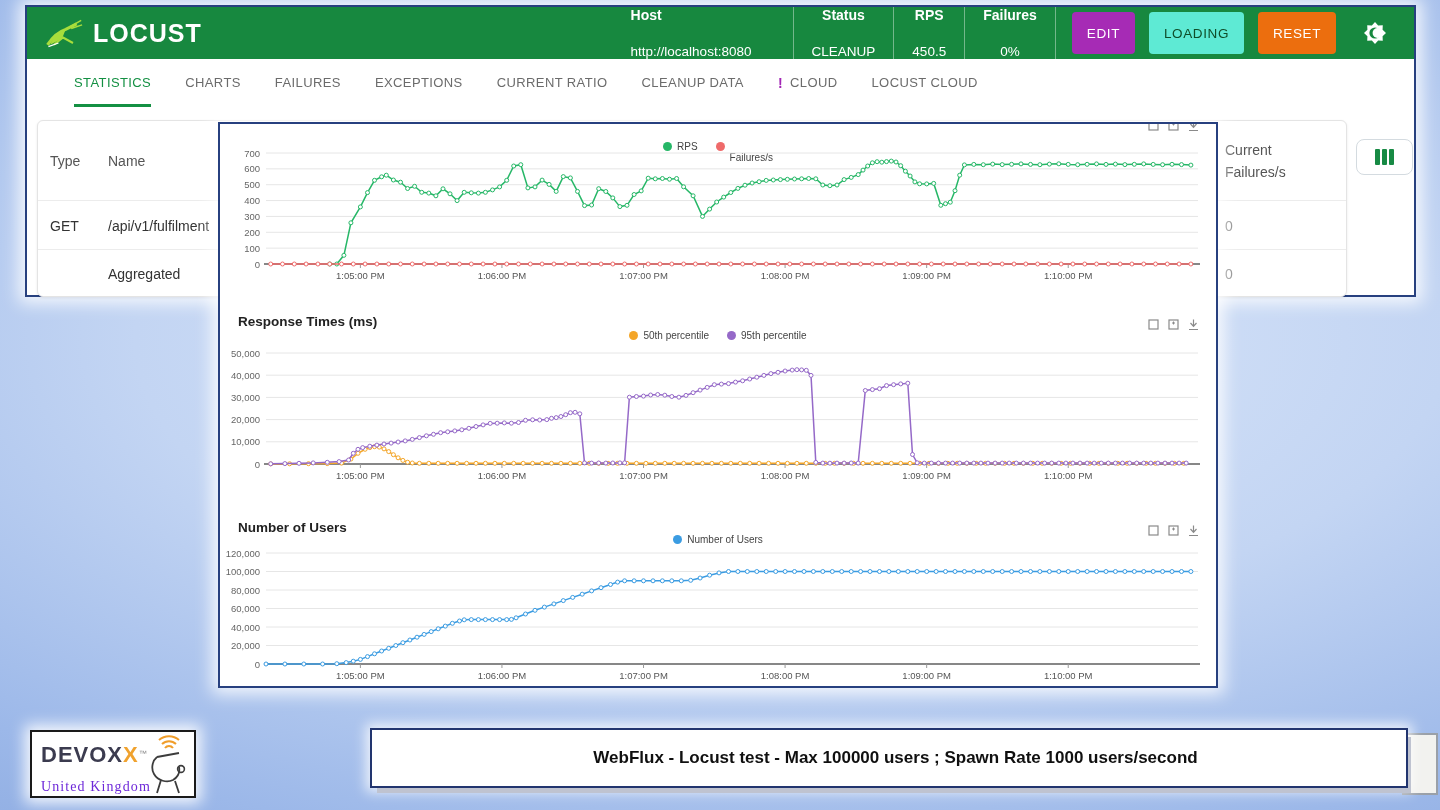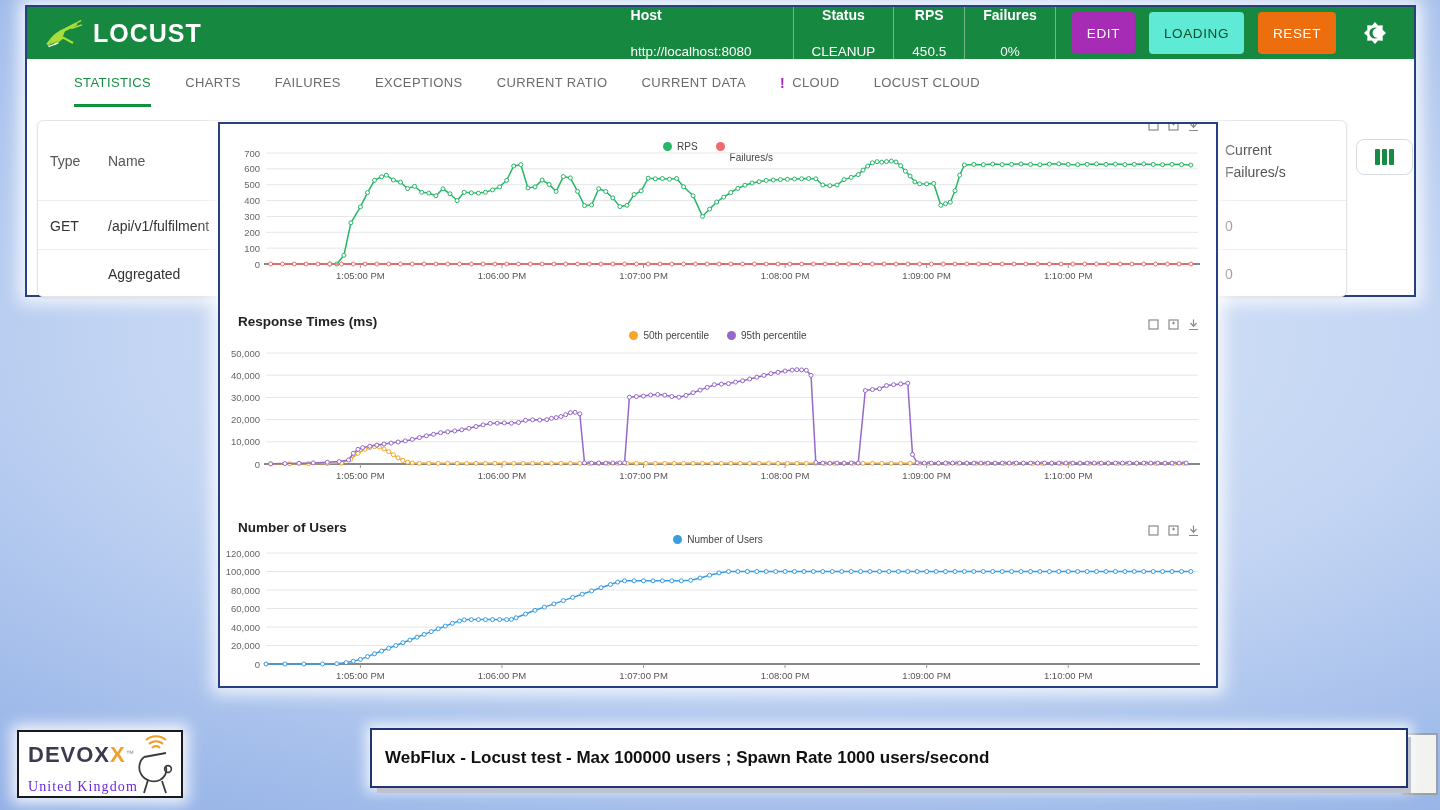--- a/index.html
+++ b/index.html
@@ -65,33 +65,33 @@
   .clegend { position:absolute; left:0; right:0; display:flex; justify-content:center; gap:18px; }
   .litem { display:flex; align-items:center; gap:5px; font-size:10px; color:#444; cursor:pointer; }
   .ldot { width:9px; height:9px; border-radius:50%; display:block; }
   svg.chart { position:absolute; left:0; }
   svg text { font-family:"Liberation Sans", sans-serif; }
   #chart-0 .clegend { top:6px; } #chart-0 svg.chart { top:22px; } #chart-0 .ctools { top:-6px; }
   #chart-1 .ctitle { top:0; } #chart-1 .ctools { top:3px; } #chart-1 .clegend { top:16px; } #chart-1 svg.chart { top:32px; }
   #chart-2 .ctitle { top:0; } #chart-2 .ctools { top:3px; } #chart-2 .clegend { top:14px; } #chart-2 svg.chart { top:26px; }
 
   
-  .devoxx { position:absolute; left:17px; top:730px; width:166px; height:68px; background:#fff;
+  .devoxx { position:absolute; left:30px; top:730px; width:166px; height:68px; background:#fff;
     border:2px solid #1a1a1a; box-shadow:0 0 14px 5px rgba(255,255,255,0.9); }
   .dv-text { position:absolute; left:9px; top:12px; line-height:1; }
   .dv-main { font-weight:bold; font-size:22px; color:#3b3b4f; letter-spacing:1px; }
   .dv-x { color:#f0a22e; }
   .dv-tm { font-size:8px; color:#888; vertical-align:super; }
   .dv-sub { font-family:"Liberation Serif", serif; font-size:14px; color:#6d28d9; letter-spacing:1.1px; margin-top:14px; }
   .dv-head { position:absolute; right:3px; top:3px; }
 
   .behind-box { position:absolute; left:1402px; top:733px; width:36px; height:62px; background:#f2f2ef; border:2px solid #9aa0a8; z-index:3; }
   .caption { position:absolute; left:370px; top:728px; width:1038px; height:60px; background:#fff;
     border:2px solid #22356f; display:flex; align-items:center; padding-left:13px; font-size:17px; font-weight:bold; color:#101010;
-    z-index:4; box-shadow:5px 7px 0 -2px #bfc3d0, 0 0 12px 4px rgba(255,255,255,0.8); }
+    z-index:4; box-shadow:5px 7px 0 -2px #bfc3d0, 0 0 12px 4px rgba(255,255,255,0.8);justify-content:center; }
 </style>
 </head>
 <body>
 
 <div class="main-window">
   <div class="header">
     <div class="logo">
       <svg width="40" height="32" viewBox="0 0 44 34">
         <path d="M25 13 C17 15 11 21 8 30 L21 23 Z" fill="#a8dd3c"></path>
         <path d="M5 30 C10 22 16 16 25 13 L37 7" stroke="#a8dd3c" stroke-width="3.4" fill="none"></path>
@@ -142,21 +142,21 @@
       <div class="tab">
         <span>FAILURES</span>
       </div>
       <div class="tab">
         <span>EXCEPTIONS</span>
       </div>
       <div class="tab">
         <span>CURRENT RATIO</span>
       </div>
       <div class="tab">
-        <span>CURRENT DATA</span>
+        <span>CLEANUP DATA</span>
       </div>
       <div class="tab">
         <span class="badge">!</span>
         <span>CLOUD</span>
       </div>
       <div class="tab">
         <span>LOCUST CLOUD</span>
       </div>
     </div>
   <div class="table-card">

